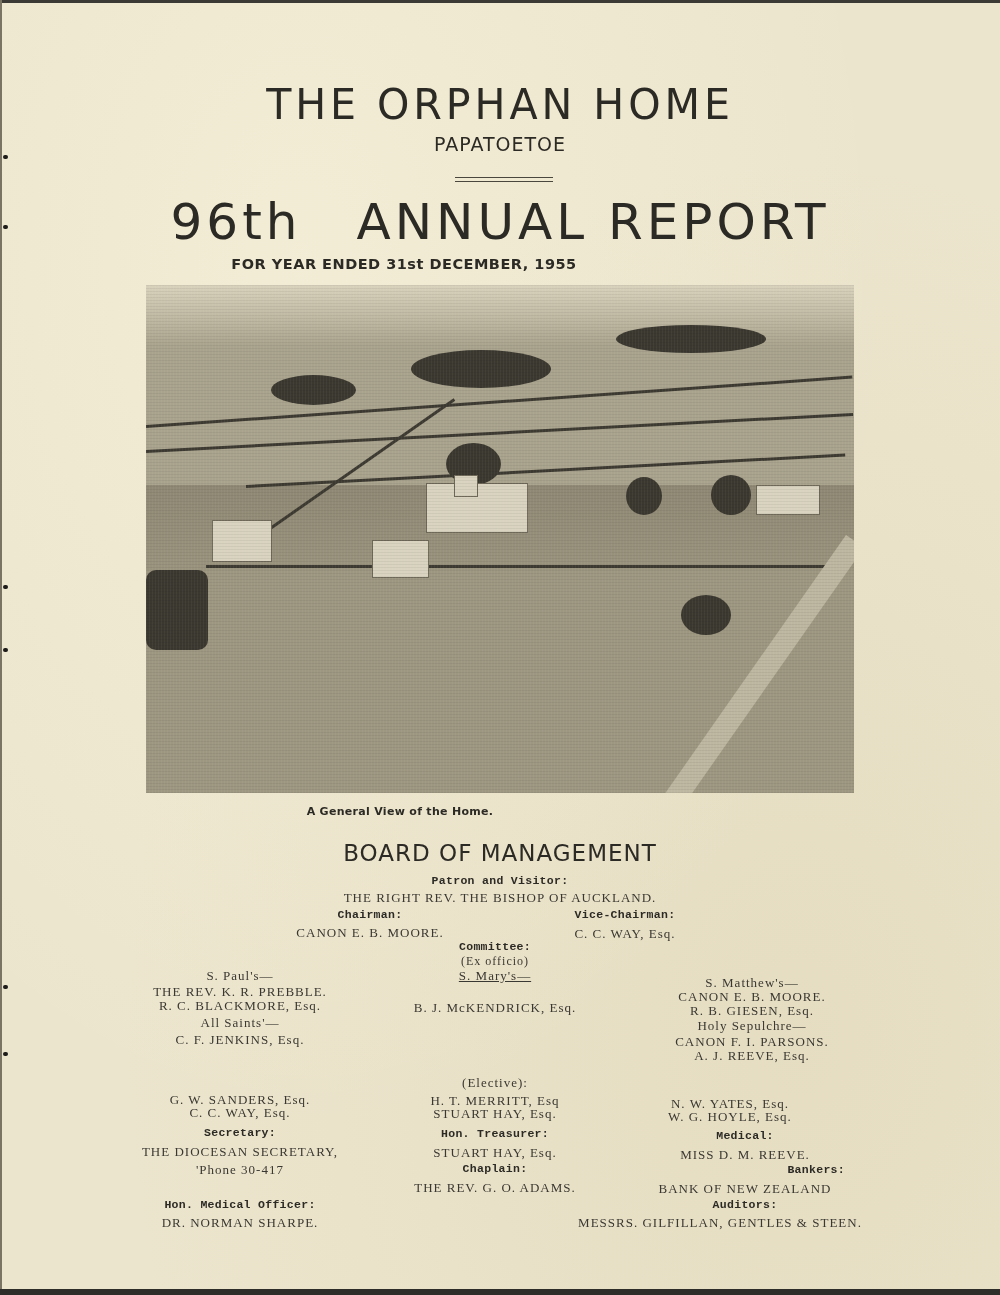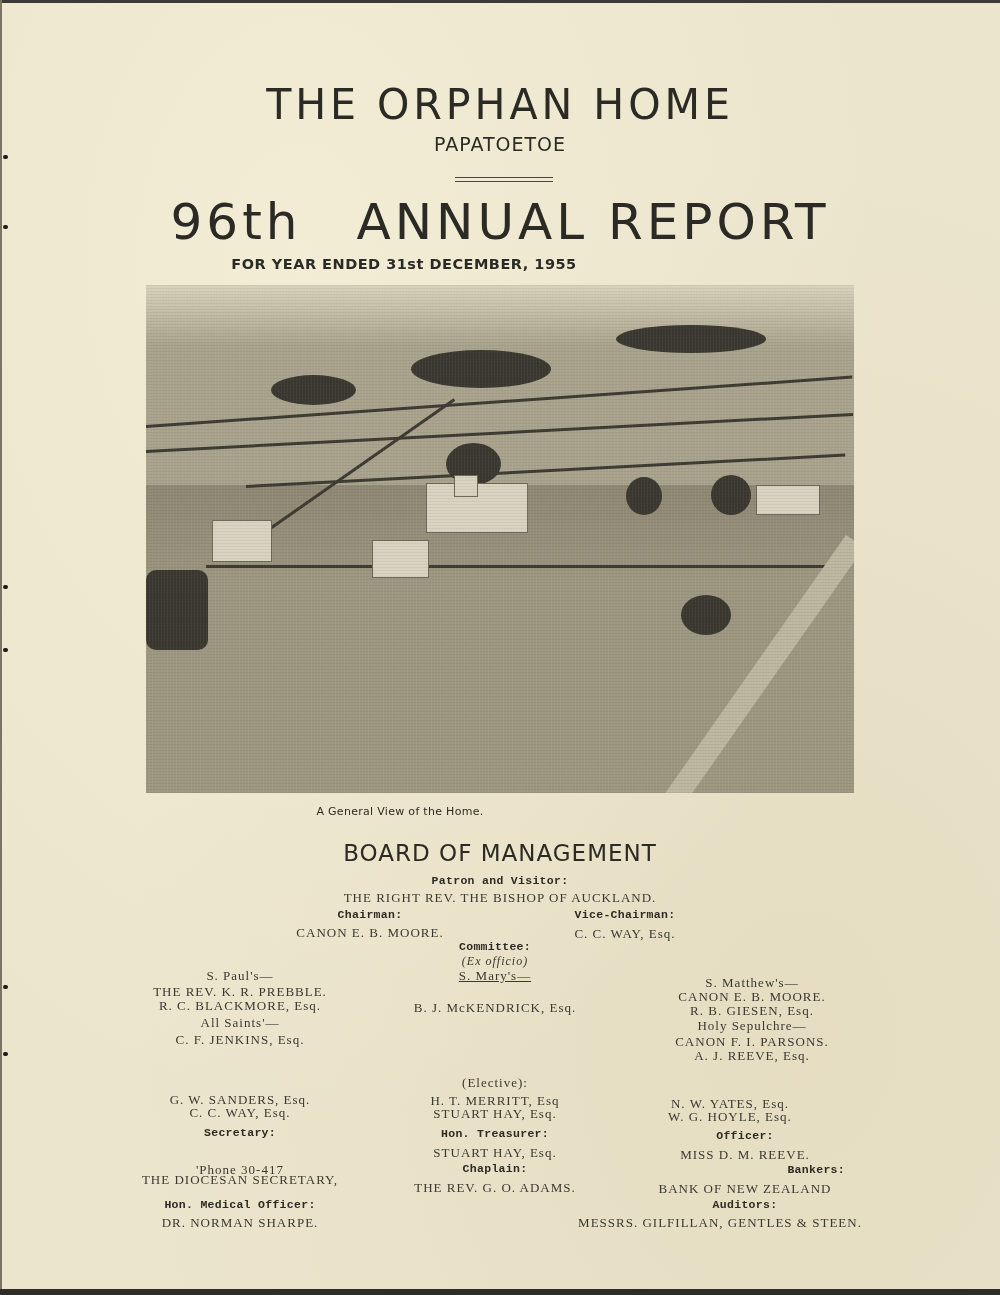--- a/index.html
+++ b/index.html
@@ -40,26 +40,26 @@
     .photo .sky { position:absolute; left:0; top:0; width:100%; height:60px; background: linear-gradient(180deg,#d8d1bb,#aaa38d); }
     .photo .field { position:absolute; background:#a6a08a; }
     .photo .hedge { position:absolute; height:3px; background:#3d3a32; transform-origin: left center; }
     .photo .tree { position:absolute; border-radius:50%; background:#3b3830; }
     .photo .bldg { position:absolute; background:#d9d3c0; border:1px solid #6e6858; }
     .photo .road { position:absolute; background:#bdb6a0; transform-origin: left top; }
     .photo .grain { position:absolute; inset:0; background:
       repeating-linear-gradient(0deg, rgba(0,0,0,0.05) 0 1px, rgba(0,0,0,0) 1px 3px),
       repeating-linear-gradient(90deg, rgba(255,255,255,0.04) 0 1px, rgba(0,0,0,0) 1px 3px); }
 
-    .caption { left: 0; width: 800px; top: 805px; font-size: 11px; font-weight: 400; letter-spacing: 0.3px; }
+    .caption { left: 0; width: 800px; top: 805px; font-size: 11px; font-weight: 700; letter-spacing: 0.3px; }
     .board-title { left: 0; width: 1000px; top: 840px; font-size: 23px; letter-spacing: 1px; }
 
     .label { font-family: Liberation Mono, monospace; font-weight: 700; font-size: 11.5px; letter-spacing: 0.3px; }
     .name { font-family: "Liberation Serif", "DejaVu Serif", serif; font-size: 13px; letter-spacing: 1px; color:#3a3832; }
-    .italic { font-style: italic; }
+    .italic { }
   </style>
 </head>
 <body>
 
 <div class="page">
   <div class="top-edge"></div>
   <div class="left-edge"></div>
   <div class="bottom-edge"></div>
   <div class="binding-dot" style="top:155px"></div>
   <div class="binding-dot" style="top:225px"></div>
@@ -134,27 +134,27 @@
 
   <div class="abs center name" style="left:395px;width:200px;top:1075px;">(Elective):</div>
   <div class="abs center name" style="left:140px;width:200px;top:1092px;">G. W. SANDERS, Esq.</div>
   <div class="abs center name" style="left:140px;width:200px;top:1105px;">C. C. WAY, Esq.</div>
   <div class="abs center name" style="left:395px;width:200px;top:1093px;">H. T. MERRITT, Esq</div>
   <div class="abs center name" style="left:395px;width:200px;top:1106px;">STUART HAY, Esq.</div>
   <div class="abs center name" style="left:630px;width:200px;top:1096px;">N. W. YATES, Esq.</div>
   <div class="abs center name" style="left:630px;width:200px;top:1109px;">W. G. HOYLE, Esq.</div>
 
   <div class="abs center label" style="left:140px;width:200px;top:1126px;">Secretary:</div>
-  <div class="abs center name" style="left:120px;width:240px;top:1144px;margin-top:28px;">THE DIOCESAN SECRETARY,</div>
+  <div class="abs center name" style="left:120px;width:240px;top:1144px;">THE DIOCESAN SECRETARY,</div>
   <div class="abs center name" style="left:140px;width:200px;top:1162px;">'Phone 30-417</div>
 
   <div class="abs center label" style="left:395px;width:200px;top:1127px;">Hon. Treasurer:</div>
   <div class="abs center name" style="left:395px;width:200px;top:1145px;">STUART HAY, Esq.</div>
 
-  <div class="abs center label" style="left:645px;width:200px;top:1129px;">Officer:</div>
+  <div class="abs center label" style="left:645px;width:200px;top:1129px;">Medical:</div>
   <div class="abs center name" style="left:645px;width:200px;top:1147px;">MISS D. M. REEVE.</div>
 
   <div class="abs center label" style="left:395px;width:200px;top:1162px;">Chaplain:</div>
   <div class="abs center name" style="left:395px;width:200px;top:1180px;">THE REV. G. O. ADAMS.</div>
 
   <div class="abs center label" style="left:645px;width:200px;top:1163px;text-align:right;">Bankers:</div>
   <div class="abs center name" style="left:645px;width:200px;top:1181px;">BANK OF NEW ZEALAND</div>
 
   <div class="abs center label" style="left:140px;width:200px;top:1198px;">Hon. Medical Officer:</div>
   <div class="abs center name" style="left:140px;width:200px;top:1215px;">DR. NORMAN SHARPE.</div>

